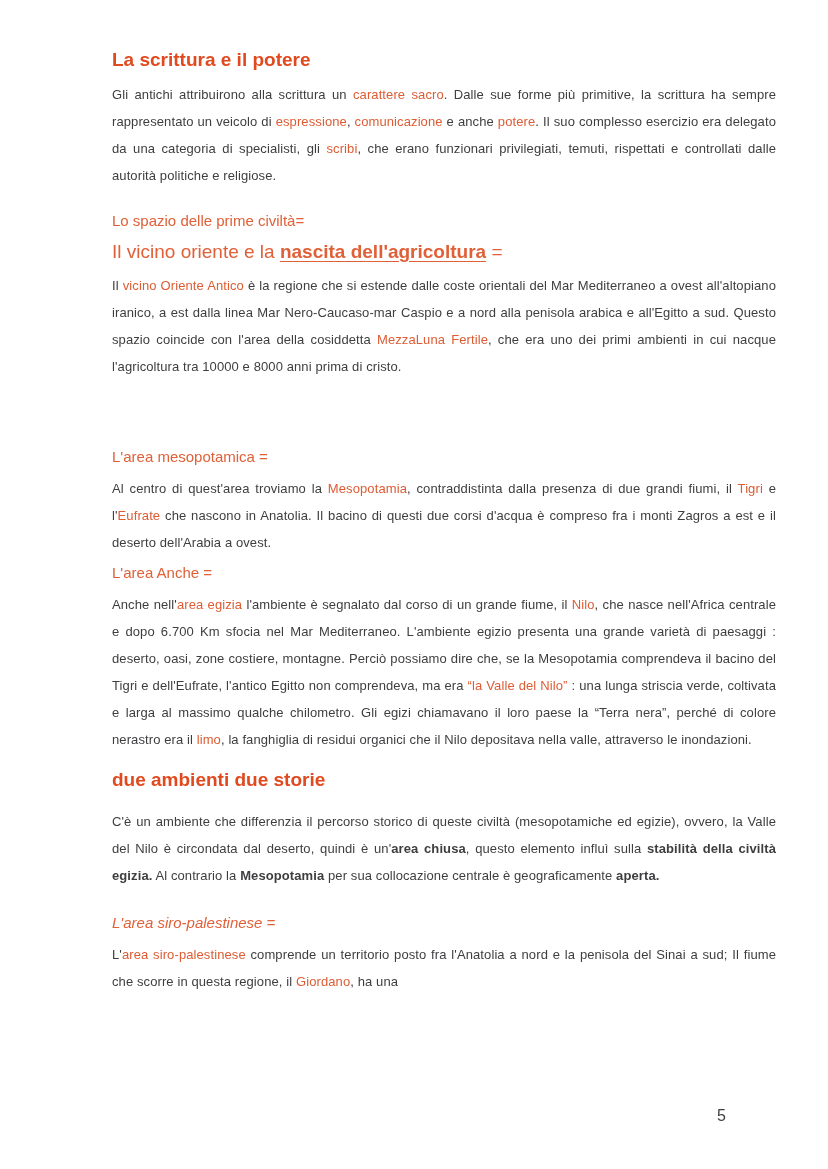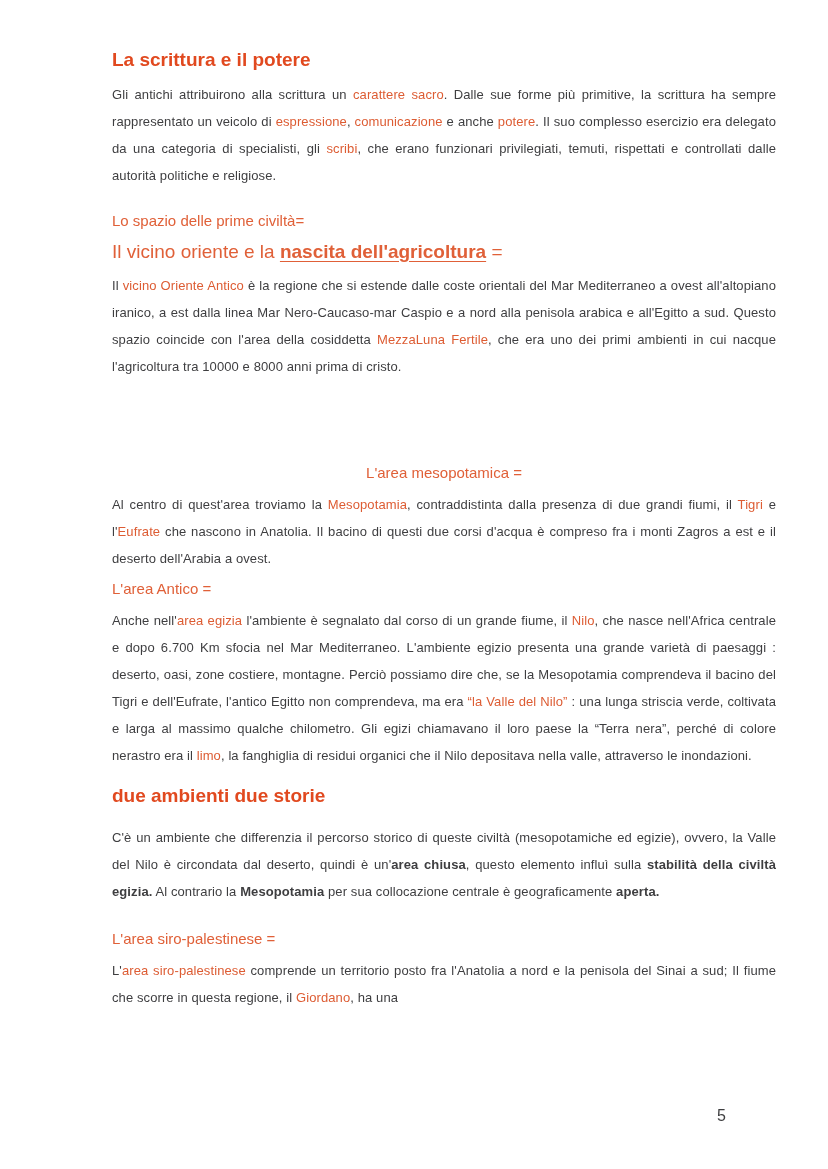--- a/index.html
+++ b/index.html
@@ -48,24 +48,24 @@
   .subheading {
     font-size: 19px;
     line-height: 26px;
     font-weight: 400;
     color: var(--h-orange, #e06038);
     margin: 1px 0 7px 0;
   }
   .spacer { height: 58px; }
   
   [data-name="heading-la-scrittura-e-il-potere"] { margin-top: 0; }
-  [data-name="heading-area-mesopotamica"] { margin-top: 20px; text-align: center; }
+  [data-name="heading-area-mesopotamica"] { margin-top: 4px; }
   [data-name="heading-area-egizia"] { margin-top: 4px; }
   [data-name="heading-due-ambienti-due-storie"] { margin-top: 15px; margin-bottom: 16px; }
-  [data-name="heading-area-siro-palestinese"] { margin-top: 21px; }
+  [data-name="heading-area-siro-palestinese"] { margin-top: 21px; font-style: italic; }
   
   .r-plain { }
   .r-orange { color: var(--inline-orange, #dd5c33); }
   .r-bold { font-weight: 700; }
   .r-bold-underline {
     font-weight: 700;
     text-decoration: underline;
     text-underline-offset: 3px;
   }
   .page-number {
@@ -82,21 +82,21 @@
 <div class="page" data-name="document-page" style="--bg: #ffffff; --body-text: #3e3e40; --h-bold: #e1491f; --h-orange: #e06038; --inline-orange: #dd5c33;">
   <div class="content" data-name="document-body">
       <div class="heading-bold" data-name="heading-la-scrittura-e-il-potere"><span class="r-plain" data-name="text-run">La scrittura e il potere</span></div>
       <div class="paragraph" data-name="paragraph-la-scrittura"><span class="r-plain" data-name="text-run">Gli antichi attribuirono alla scrittura un </span><span class="r-orange" data-name="text-run">carattere sacro</span><span class="r-plain" data-name="text-run">. Dalle sue forme più primitive, la scrittura ha sempre rappresentato un veicolo di </span><span class="r-orange" data-name="text-run">espressione</span><span class="r-plain" data-name="text-run">, </span><span class="r-orange" data-name="text-run">comunicazione</span><span class="r-plain" data-name="text-run"> e anche </span><span class="r-orange" data-name="text-run">potere</span><span class="r-plain" data-name="text-run">. Il suo complesso esercizio era delegato da una categoria di specialisti, gli </span><span class="r-orange" data-name="text-run">scribi</span><span class="r-plain" data-name="text-run">, che erano funzionari privilegiati, temuti, rispettati e controllati dalle autorità politiche e religiose.</span></div>
       <div class="heading" data-name="heading-lo-spazio-delle-prime-civilta"><span class="r-plain" data-name="text-run">Lo spazio delle prime civiltà=</span></div>
       <div class="subheading" data-name="subheading-vicino-oriente-nascita-agricoltura"><span class="r-plain" data-name="text-run">Il vicino oriente e la </span><span class="r-bold-underline" data-name="text-run">nascita dell'agricoltura</span><span class="r-plain" data-name="text-run"> =</span></div>
       <div class="paragraph" data-name="paragraph-vicino-oriente"><span class="r-plain" data-name="text-run">Il </span><span class="r-orange" data-name="text-run">vicino Oriente Antico</span><span class="r-plain" data-name="text-run"> è la regione che si estende dalle coste orientali del Mar Mediterraneo a ovest all'altopiano iranico, a est dalla linea Mar Nero-Caucaso-mar Caspio e a nord alla penisola arabica e all'Egitto a sud. Questo spazio coincide con l'area della cosiddetta </span><span class="r-orange" data-name="text-run">MezzaLuna Fertile</span><span class="r-plain" data-name="text-run">, che era uno dei primi ambienti in cui nacque l'agricoltura tra 10000 e 8000 anni prima di cristo.</span></div>
       <div class="spacer" data-name="section-gap"></div>
       <div class="heading" data-name="heading-area-mesopotamica"><span class="r-plain" data-name="text-run">L'area mesopotamica =</span></div>
       <div class="paragraph" data-name="paragraph-area-mesopotamica"><span class="r-plain" data-name="text-run">Al centro di quest'area troviamo la </span><span class="r-orange" data-name="text-run">Mesopotamia</span><span class="r-plain" data-name="text-run">, contraddistinta dalla presenza di due grandi fiumi, il </span><span class="r-orange" data-name="text-run">Tigri</span><span class="r-plain" data-name="text-run"> e l'</span><span class="r-orange" data-name="text-run">Eufrate</span><span class="r-plain" data-name="text-run"> che nascono in Anatolia. Il bacino di questi due corsi d'acqua è compreso fra i monti Zagros a est e il deserto dell'Arabia a ovest.</span></div>
-      <div class="heading" data-name="heading-area-egizia"><span class="r-plain" data-name="text-run">L'area Antico =</span></div>
+      <div class="heading" data-name="heading-area-egizia"><span class="r-plain" data-name="text-run">L'area Anche =</span></div>
       <div class="paragraph" data-name="paragraph-area-egizia"><span class="r-plain" data-name="text-run">Anche nell'</span><span class="r-orange" data-name="text-run">area egizia</span><span class="r-plain" data-name="text-run"> l'ambiente è segnalato dal corso di un grande fiume, il </span><span class="r-orange" data-name="text-run">Nilo</span><span class="r-plain" data-name="text-run">, che nasce nell'Africa centrale e dopo 6.700 Km sfocia nel Mar Mediterraneo. L'ambiente egizio presenta una grande varietà di paesaggi : deserto, oasi, zone costiere, montagne. Perciò possiamo dire che, se la Mesopotamia comprendeva il bacino del Tigri e dell'Eufrate, l'antico Egitto non comprendeva, ma era </span><span class="r-orange" data-name="text-run">“la Valle del Nilo”</span><span class="r-plain" data-name="text-run"> : una lunga striscia verde, coltivata e larga al massimo qualche chilometro. Gli egizi chiamavano il loro paese la “Terra nera”, perché di colore nerastro era il </span><span class="r-orange" data-name="text-run">limo</span><span class="r-plain" data-name="text-run">, la fanghiglia di residui organici che il Nilo depositava nella valle, attraverso le inondazioni.</span></div>
       <div class="heading-bold" data-name="heading-due-ambienti-due-storie"><span class="r-plain" data-name="text-run">due ambienti due storie</span></div>
       <div class="paragraph" data-name="paragraph-due-ambienti"><span class="r-plain" data-name="text-run">C'è un ambiente che differenzia il percorso storico di queste civiltà (mesopotamiche ed egizie), ovvero, la Valle del Nilo è circondata dal deserto, quindi è un'</span><span class="r-bold" data-name="text-run">area chiusa</span><span class="r-plain" data-name="text-run">, questo elemento influì sulla </span><span class="r-bold" data-name="text-run">stabilità della civiltà egizia.</span><span class="r-plain" data-name="text-run"> Al contrario la </span><span class="r-bold" data-name="text-run">Mesopotamia</span><span class="r-plain" data-name="text-run"> per sua collocazione centrale è geograficamente </span><span class="r-bold" data-name="text-run">aperta.</span></div>
       <div class="heading" data-name="heading-area-siro-palestinese"><span class="r-plain" data-name="text-run">L'area siro-palestinese =</span></div>
       <div class="paragraph" data-name="paragraph-area-siro-palestinese"><span class="r-plain" data-name="text-run">L'</span><span class="r-orange" data-name="text-run">area siro-palestinese</span><span class="r-plain" data-name="text-run"> comprende un territorio posto fra l'Anatolia a nord e la penisola del Sinai a sud; Il fiume che scorre in questa regione, il </span><span class="r-orange" data-name="text-run">Giordano</span><span class="r-plain" data-name="text-run">, ha una</span></div>
     </div>
   <div class="page-number" data-name="page-number">5</div>
 </div>
 
 </body></html>

